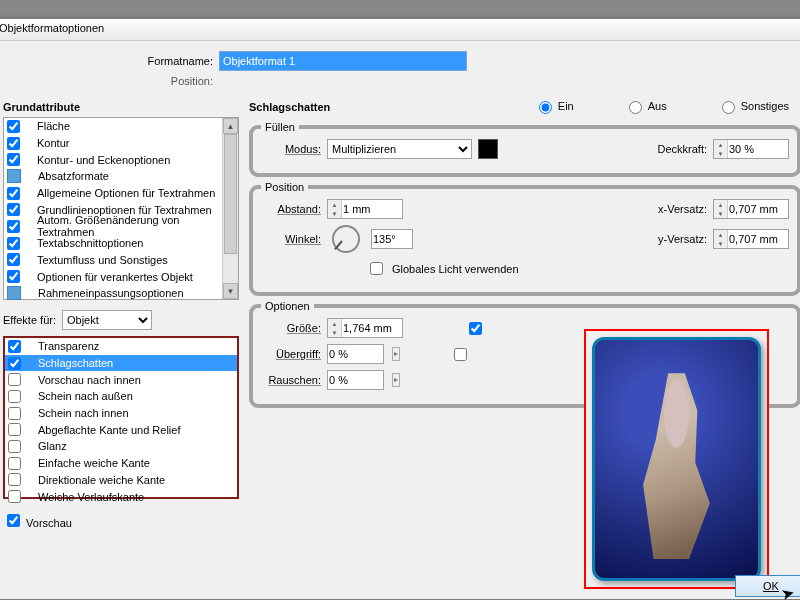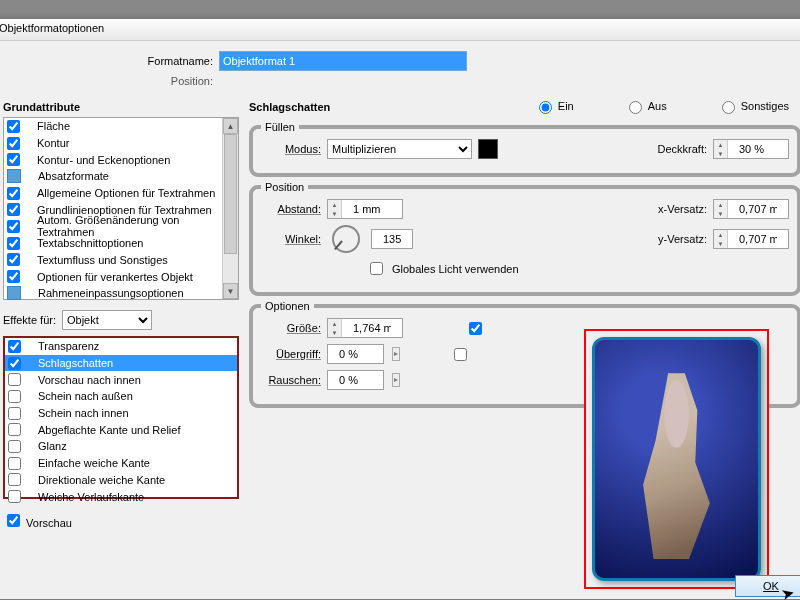--- a/index.html
+++ b/index.html
@@ -34,21 +34,21 @@
 .radio-group { display:flex; align-items:center; gap:50px; margin-left:auto; margin-right:20px;}
 .radio-group span{display:flex;align-items:center;gap:3px;font-weight:normal;}
 .fieldset { position:relative; border:4px solid #a3a3a3; margin:8px 8px 8px 0; padding:10px 8px 8px 8px; border-radius:9px; }
 .fieldset .legend { position:absolute; top:-8px; left:8px; background:#f0f0f0; padding:0 4px; }
 .frow { display:flex; align-items:center; margin-bottom:6px; gap:6px;}
 .frow label.r { text-align:right; width:60px; display:inline-block;}
 .frow label.u { text-decoration: underline; text-decoration-color:#888; text-underline-offset:1px;}
 .spin { display:inline-flex; align-items:center; border:1px solid #a0a0a0; background:#fff; height:20px;}
 .spin .arrows{display:flex;flex-direction:column;width:14px;border-right:1px solid #ccc;}
 .spin .arrows span{height:9px;display:flex;align-items:center;justify-content:center;font-size:6px;color:#666;background:#eee;}
-.spin input{border:none;width:60px;height:18px;padding:0 11px;}
+.spin input{border:none;width:60px;height:18px;padding:0 1px;}
 .colorsw { width:20px; height:20px; border:1px solid #555; background:#000;}
 select.combo { width:145px; height:20px; border:1px solid #a0a0a0; background:#fff; }
 .dial { width:28px; height:28px; border:2px solid #888; border-radius:50%; position:relative;margin-left:5px;}
 .dial::after{content:"";position:absolute;width:2px;height:11px;background:#555;left:7px;top:14px;transform-origin:top;transform:rotate(40deg);}
 .popout{display:inline-block;width:8px;height:14px;border:1px solid #aaa;background:#eee;text-align:center;font-size:8px;line-height:12px;color:#777;margin-left:2px;}
 .preview-img { position:absolute; right:40px; bottom:10px; width:185px; height:260px; border:2px solid red; padding:6px; background:#f0f0f0;}
 .preview-img .frame{width:100%;height:100%;border:3px solid #0c7baf;border-radius:12px;background:radial-gradient(circle at 40% 30%, #3a4db8 20%, #0a1250 95%);box-shadow:3px 3px 6px rgba(0,0,0,.35);position:relative;overflow:hidden;}
 .preview-img .fig{position:absolute;left:18%;top:14%;width:64%;height:78%;background:radial-gradient(ellipse at 50% 22%, #f0d6bf 16%, transparent 17%), linear-gradient(160deg,#e8cfa8 30%,#c4a97f 60%,#8a6d48 90%);clip-path:polygon(42% 0,58% 0,70% 20%,68% 48%,82% 70%,62% 100%,28% 100%,18% 60%,30% 36%);opacity:.85;}
 .okbtn { position:absolute; right:2px; bottom:2px; width:72px; height:22px; border:1px solid #3a87c8; background:linear-gradient(#eaf3fb,#cfe5f6); display:flex;align-items:center;justify-content:center; text-decoration:underline;}
 .cursor { position:absolute; right:15px; bottom:-4px; font-size:16px; color:#000; transform:rotate(-15deg); pointer-events:none;}

